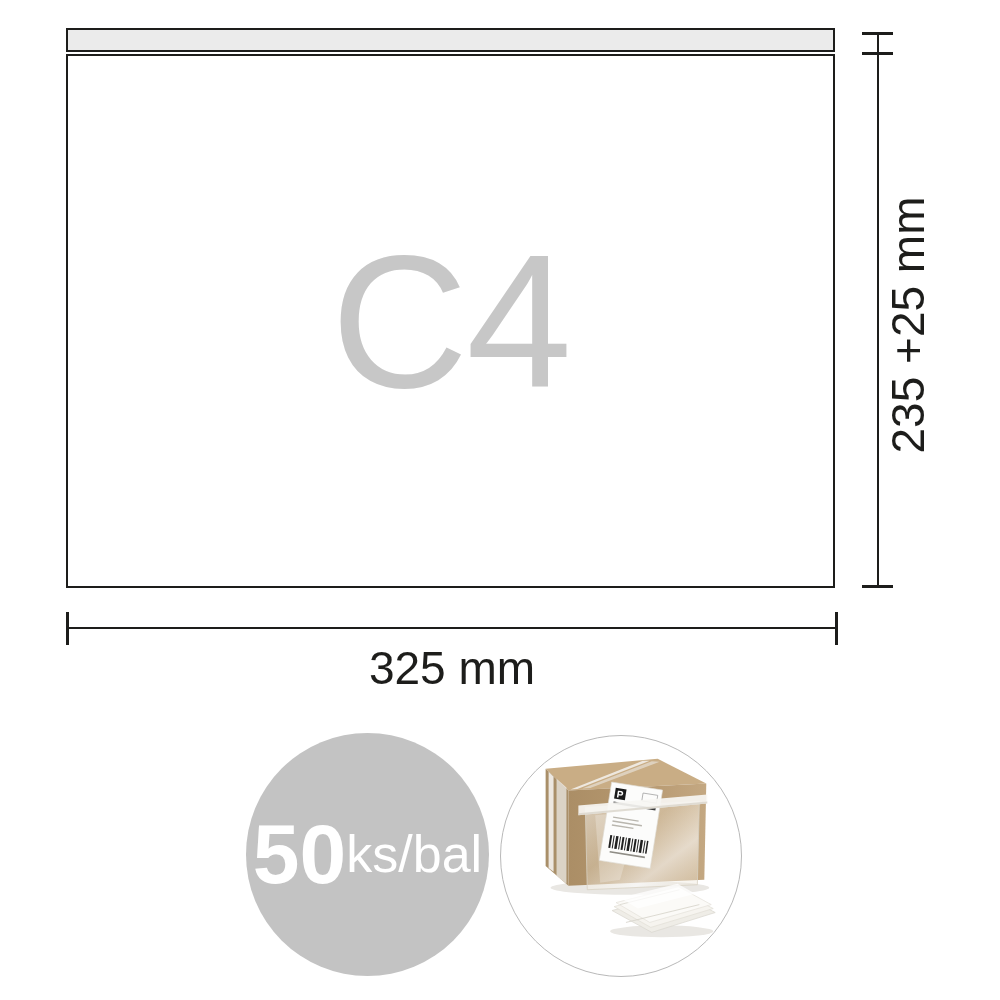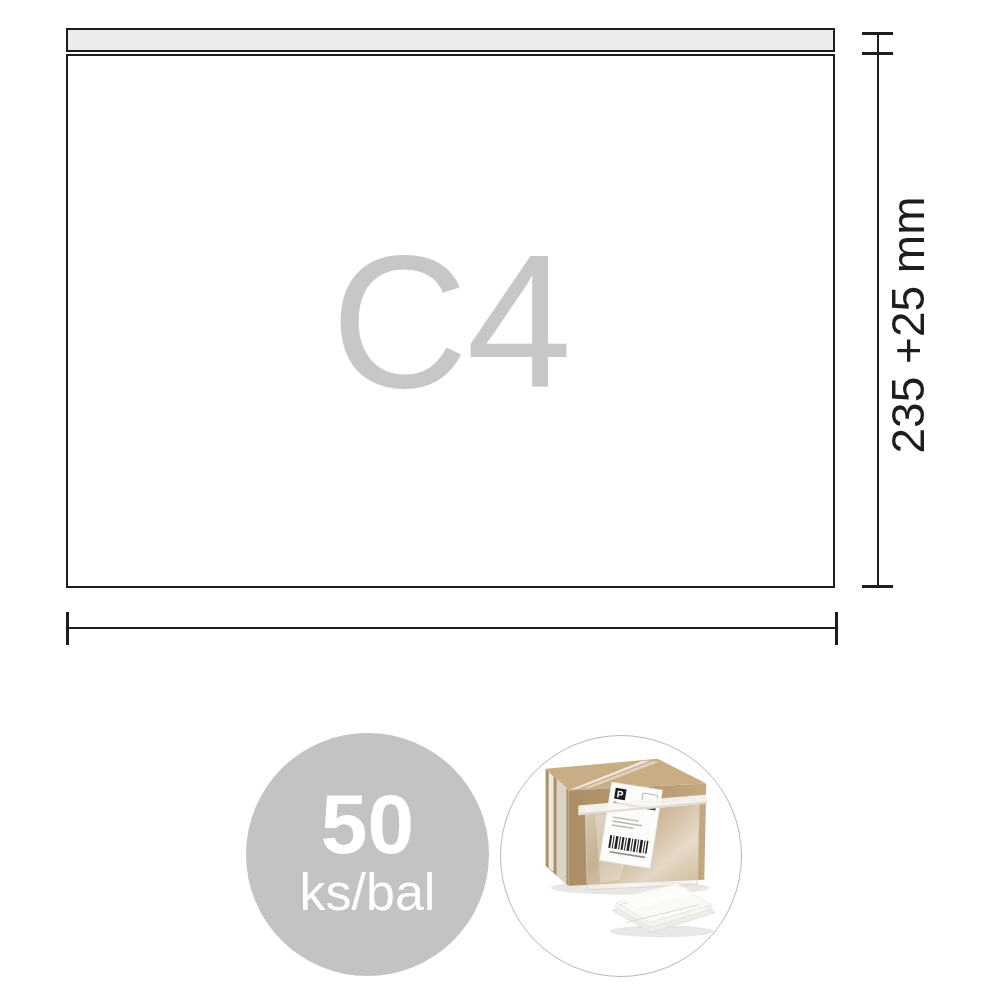--- a/index.html
+++ b/index.html
@@ -65,21 +65,21 @@
     color: #1d1d1b;
   }
   
   .qty-badge {
     position: absolute;
     left: 246px; top: 733px;
     width: 243px; height: 243px;
     border-radius: 50%;
     background: #c3c3c3;
     display: flex;
-    flex-direction: column;
+    flex-direction: row;
     align-items: center;
     justify-content: center;
     color: #ffffff;
     text-align: center;
   }
   .qty-number { font-size: 84px; font-weight: bold; line-height: 0.92; }
   .qty-unit   { font-size: 52px; line-height: 1.15; }
   
   .photo-circle {
     position: absolute;
@@ -105,20 +105,21 @@
 
   <div class="dim-line dim-v-line"></div>
   <div class="dim-tick dim-v-tick1"></div>
   <div class="dim-tick dim-v-tick2"></div>
   <div class="dim-tick dim-v-tick3"></div>
   <div class="dim-v-label">235 +25 mm</div>
 
   <div class="dim-line dim-h-line"></div>
   <div class="dim-tick dim-h-tickL"></div>
   <div class="dim-tick dim-h-tickR"></div>
+  <div class="dim-h-label">325 mm</div>
 
   <div class="qty-badge">
     <div class="qty-number">50</div>
     <div class="qty-unit">ks/bal</div>
   </div>
 
   <div class="photo-circle">
     <svg viewBox="0 0 242 242">
       <defs>
         <linearGradient id="frontGrad" x1="0" y1="0" x2="1" y2="0">

